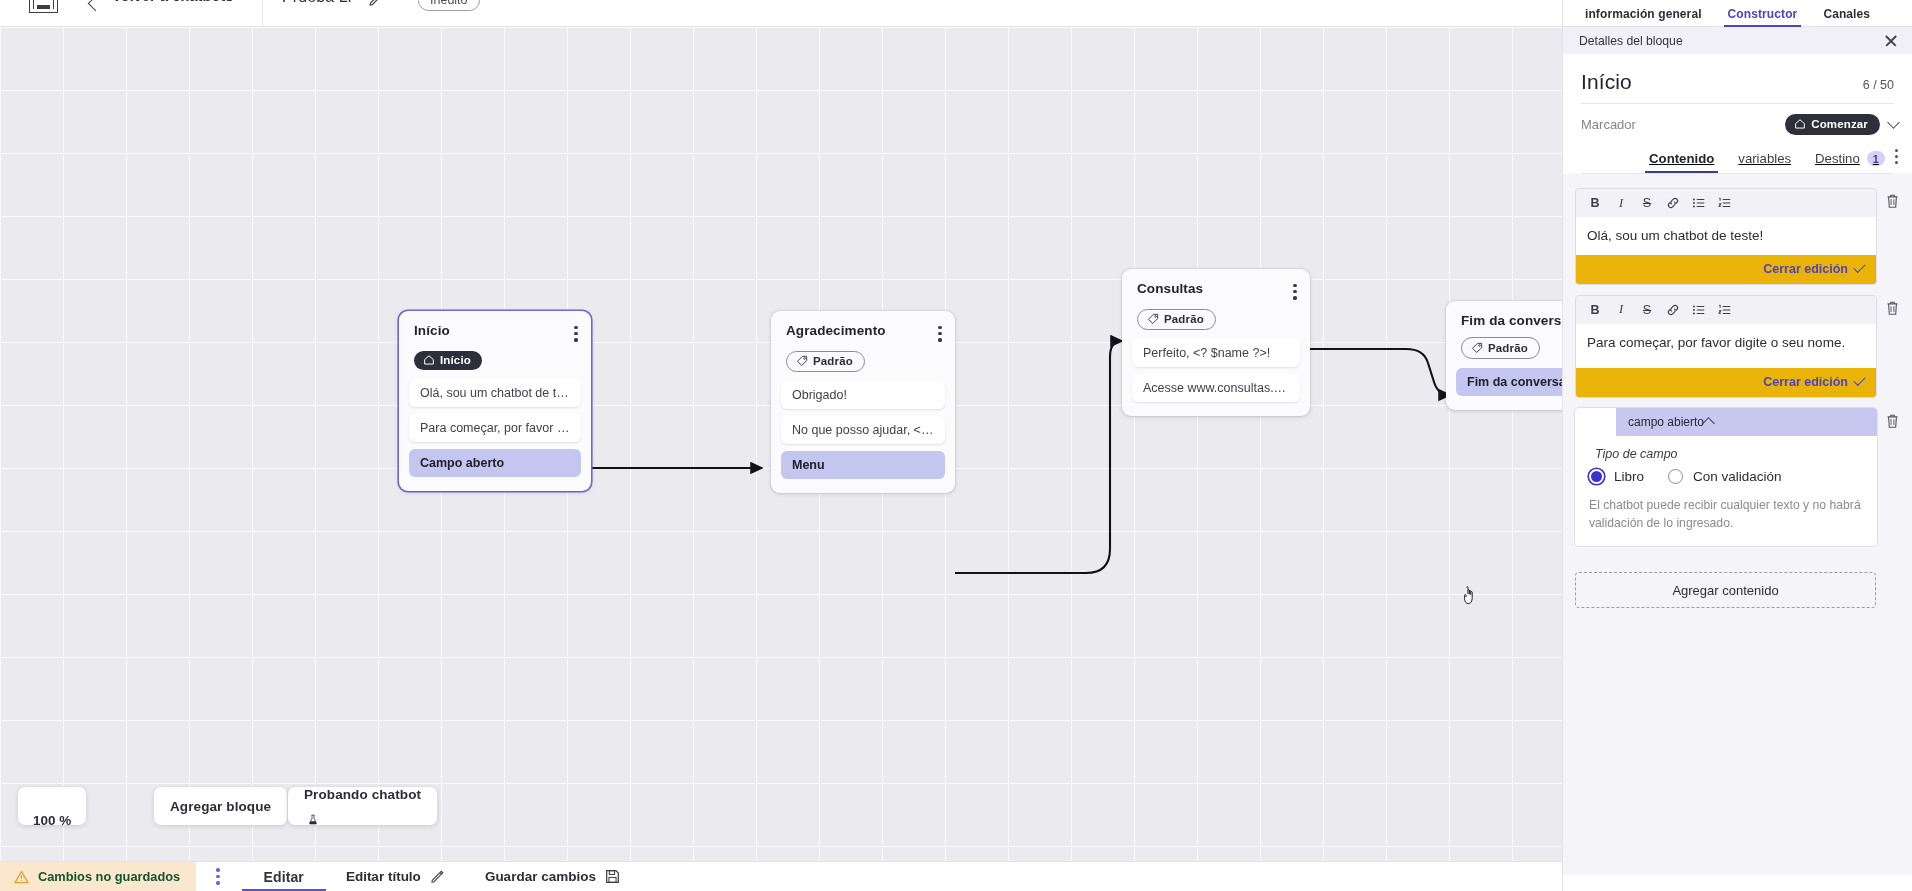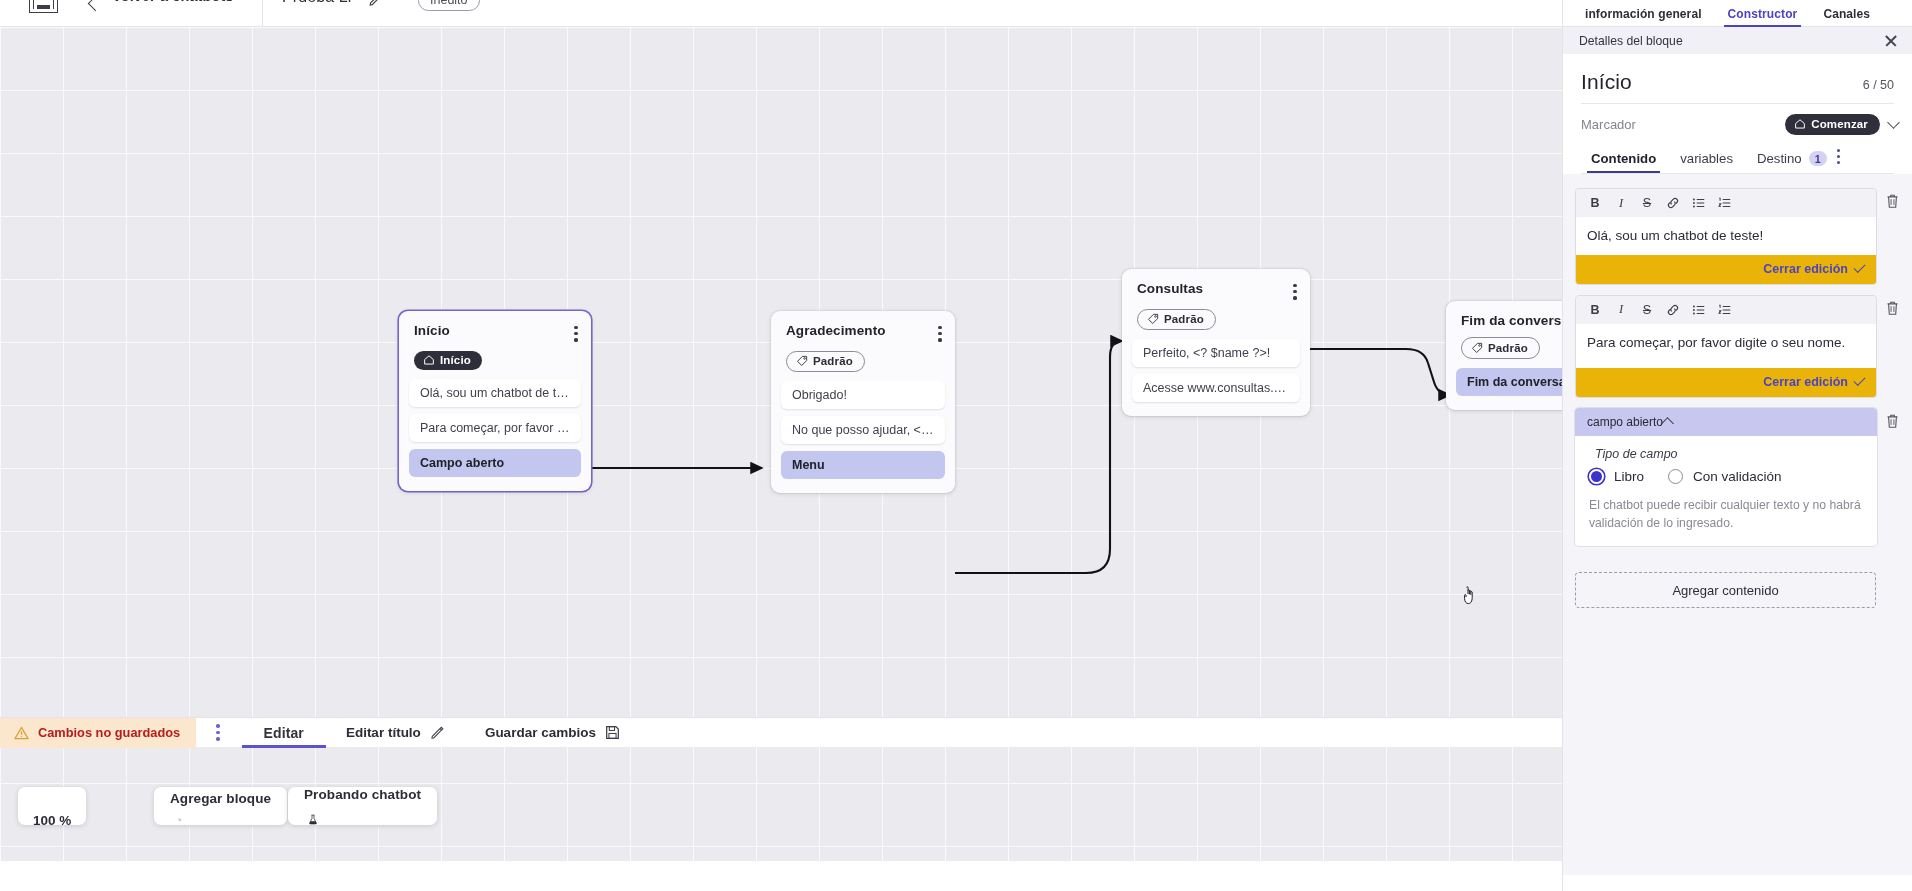--- a/index.html
+++ b/index.html
@@ -2,21 +2,21 @@
 <html><head>
 <meta charset="utf-8">
 <style>
   * { box-sizing: border-box; margin: 0; padding: 0; }
   html, body {
     width: 1912px; height: 891px;
     font-family: "Liberation Sans", sans-serif;
     overflow: hidden; background: #ffffff;
     -webkit-font-smoothing: antialiased;
   }
-  #app { position: relative; width: 1912px; height: 747px; }
+  #app { position: relative; width: 1912px; height: 891px; }
 
   
   .topbar {
     position: absolute; top: 0; left: 0; width: 1562px; height: 27px;
     background: #ffffff; border-bottom: 1px solid #e3e3e8;
     display: flex; align-items: center;
   }
   .logo-box {
     position: absolute; left: 29px; top: -16px;
     width: 29px; height: 29px; border: 1.6px solid #3d3d47;
@@ -80,32 +80,32 @@
     background: #ffffff; box-shadow: 0 1px 2px rgba(40,40,70,.13);
     font-size: 12.5px; color: #3f3f4c; white-space: nowrap; overflow: hidden; text-overflow: ellipsis;
   }
   .node-row.accent { background: #c3c6ef; color: #21212c; font-weight: 700; box-shadow: none; }
 
   
   .fbar { position: absolute; display: flex; align-items: flex-start; height: 38px;
     background: #ffffff; border-radius: 7px; box-shadow: 0 1px 5px rgba(30,30,50,.17); flex-direction: column; }
   .zoomtool { left: 18px; bottom: 36px; padding: 0 15px; gap: 13px; }
   .zoompct { font-size: 13.5px; color: #2d2d39; font-weight: 600; }
-  .addblock { left: 154px; bottom: 36px; padding: 4px 16px; gap: 12px; margin-top: 20px; }
+  .addblock { left: 154px; bottom: 36px; padding: 12px 16px; gap: 12px; margin-top: 20px; }
   .testbot { left: 288px; bottom: 36px; padding: 0 16px; gap: 12px; }
   .fbar-label { font-size: 13.5px; color: #2d2d39; font-weight: 600; letter-spacing: .1px; }
 
   
   .statusbar {
     position: absolute; bottom: 0; left: 0; width: 1562px; height: 30px;
     background: #ffffff; border-top: 1px solid #e3e3e8; display: flex; align-items: center;
   }
   .unsaved {
     height: 30px; background: #fbe7cd; display: flex; align-items: center; gap: 9px;
-    padding: 0 16px 0 14px; font-size: 12.8px; color: #b91c1c; font-weight: 600;
+    padding: 0 16px 0 14px; font-size: 12.8px; color: #14532d; font-weight: 600;
   }
   .sb-kebab { display: flex; flex-direction: column; gap: 3px; margin: 0 22px 0 20px; }
   .sb-kebab i { width: 3.4px; height: 3.4px; border-radius: 50%; background: #6b63d6; }
   .sb-tab {
     height: 30px; display: flex; align-items: center; padding: 0 22px;
     font-size: 14px; color: #33333f; font-weight: 600; letter-spacing: .1px; position: relative;
   }
   .sb-tab.active:after { content: ""; position: absolute; left: 0; right: 0; bottom: 0; height: 2.6px; background: #5b52cc; }
   .sb-item { display: flex; align-items: center; gap: 9px; padding: 0 20px; font-size: 13.5px; color: #2d2d39; font-weight: 600; }
 
@@ -124,21 +124,21 @@
 
   .panel-title-row { display: flex; align-items: baseline; justify-content: space-between; padding: 16px 18px 9px; }
   .panel-title { font-size: 21px; color: #23232e; letter-spacing: .1px; }
   .panel-count { font-size: 12.5px; color: #55555f; }
   .panel-rule { height: 1px; background: #e6e6ec; margin: 0 18px; }
   .marcador-row { display: flex; align-items: center; justify-content: space-between; padding: 10px 14px 10px 18px; }
   .marcador-label { font-size: 13px; color: #85858f; }
   .marcador-right { display: flex; align-items: center; gap: 9px; }
   .chev-down { width: 9px; height: 9px; border-right: 1.6px solid #4a4a55; border-bottom: 1.6px solid #4a4a55; transform: rotate(45deg); margin-bottom: 4px; }
 
-  .ctabs { display: flex; align-items: flex-end; padding: 4px 14px 0 18px; gap: 0; justify-content: flex-start; }
+  .ctabs { display: flex; align-items: flex-end; padding: 4px 14px 0 18px; gap: 0; justify-content: flex-end; text-decoration: underline; }
   .ctabs-left { display: flex; align-items: flex-end; gap: 4px; }
   .ctab { font-size: 13.2px; color: #3c3c48; padding: 0 10px 7px; position: relative; display: flex; align-items: center; gap: 7px; }
   .ctab.active { color: #23232e; font-weight: 600; }
   .ctab.active:after { content: ""; position: absolute; left: 6px; right: 6px; bottom: 0; height: 2.2px; background: #3b3b8f; }
   .pill { background: #d3d2f2; color: #3f3a9c; font-size: 10.8px; font-weight: 700; border-radius: 9px; padding: 1.5px 6px; }
   .ctabs-kebab { display: flex; flex-direction: column; gap: 3px; padding-bottom: 9px; }
   .ctabs-kebab i { width: 3.2px; height: 3.2px; border-radius: 50%; background: #4b4b8f; }
   .ctabs-rule { height: 1px; background: #e6e6ec; margin: 0 18px; }
 
   .panel-body { background: #f4f4f9; padding: 14px 12px 0; height: calc(891px - 190px); }
@@ -147,21 +147,21 @@
   .editor { flex: 1; background: #f1f1f6; border: 1px solid #dcdce4; border-radius: 4px; overflow: hidden; }
   .ed-toolbar { display: flex; align-items: center; gap: 0; padding: 4px 6px; background: #f1f1f6; }
   .ed-btn { width: 26px; height: 20px; display: flex; align-items: center; justify-content: center; font-size: 12.5px; color: #3d3d49; cursor: pointer; }
   .ed-text { background: #ffffff; padding: 9px 11px; font-size: 13.5px; color: #2b2b36; line-height: 1.45; min-height: 22px; }
   .ed-foot { display: flex; justify-content: flex-end; align-items: center; gap: 6px; padding: 7px 11px 8px; background: #eab308; }
   .ed-close { font-size: 12.5px; color: #4b43c4; font-weight: 600; cursor: pointer; }
   .check { width: 11px; height: 6px; border-left: 1.7px solid #4b43c4; border-bottom: 1.7px solid #4b43c4; transform: rotate(-45deg); margin-bottom: 3px; }
   .trash { width: 15px; height: 16px; margin-top: 5px; cursor: pointer; flex: none; }
 
   .field-card { background: #ffffff; border-radius: 4px; overflow: hidden; box-shadow: 0 0 0 1px #e0e0e8; }
-  .field-head { background: #c7c7ef; display: flex; align-items: center; padding: 7px 12px; }
+  .field-head { background: #c7c7ef; display: flex; align-items: center; padding: 7px 12px; margin-left: 41px; }
   .field-head-label { font-size: 12px; color: #2a2a36; }
   .chev-up { width: 9px; height: 9px; border-left: 1.6px solid #3a3a46; border-top: 1.6px solid #3a3a46; transform: rotate(45deg); margin-top: 3px; }
   .field-body { padding: 11px 14px 14px; }
   .field-legend { font-size: 12.5px; color: #3b3b47; margin-left: 6px; font-style: italic; }
   .radio-row { display: flex; align-items: center; gap: 10px; margin-top: 8px; }
   .radio { width: 15px; height: 15px; border-radius: 50%; border: 1.6px solid #8b8b99; background: #fff; flex: none; }
   .radio.on { border: 2.5px solid #ffffff; background: #3b33c9; box-shadow: 0 0 0 1.6px #3b33c9; }
   .radio-label { font-size: 13.5px; color: #2b2b36; margin-right: 14px; }
   .field-help { font-size: 12.2px; color: #8a8a95; line-height: 1.5; margin-top: 12px; }
 

